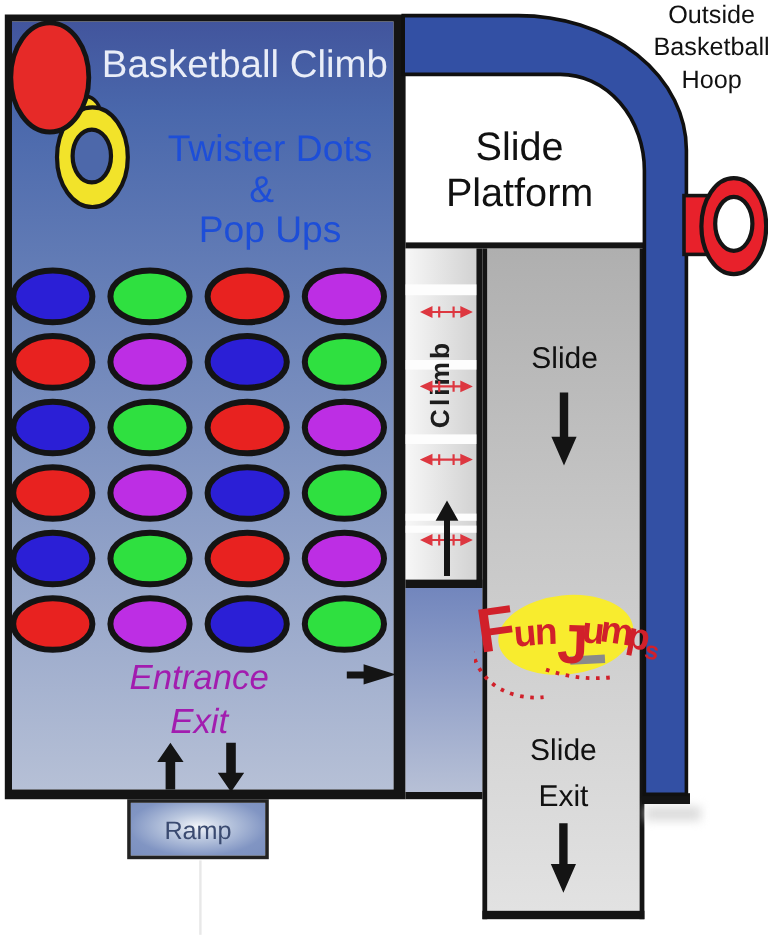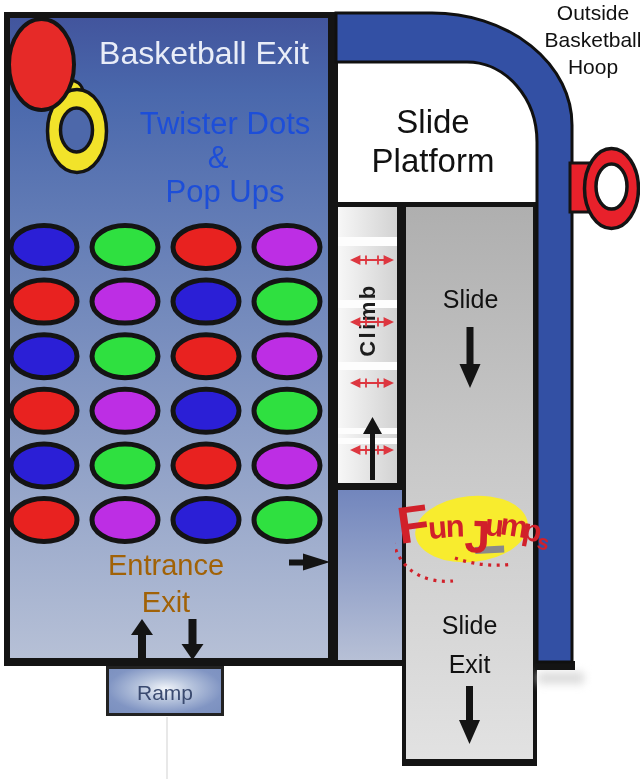--- a/index.html
+++ b/index.html
@@ -77,23 +77,23 @@
       <ellipse cx="125" cy="465.4" rx="33" ry="21.5" fill="#2fe040"></ellipse>
       <ellipse cx="206" cy="465.4" rx="33" ry="21.5" fill="#e82220"></ellipse>
       <ellipse cx="287" cy="465.4" rx="33" ry="21.5" fill="#bd2ee4"></ellipse>
       <ellipse cx="44" cy="520" rx="33" ry="21.5" fill="#e82220"></ellipse>
       <ellipse cx="125" cy="520" rx="33" ry="21.5" fill="#bd2ee4"></ellipse>
       <ellipse cx="206" cy="520" rx="33" ry="21.5" fill="#2b1fd6"></ellipse>
       <ellipse cx="287" cy="520" rx="33" ry="21.5" fill="#2fe040"></ellipse>
     </g>
   </svg>
 
-  <div class="txt" style="left:54px;top:37px;width:300px;font-size:32px;line-height:32px;color:#e9edf8;">Basketball Exit</div>
+  <div class="txt" style="left:54px;top:37px;width:300px;font-size:32px;line-height:32px;color:#e9edf8;">Basketball Climb</div>
   <div class="txt" style="left:75px;top:107px;width:300px;font-size:31px;line-height:33.75px;color:#1d4ed8;">Twister Dots<br><span style="margin-right:14px;">&amp;</span><br>Pop Ups</div>
-  <div class="txt" style="left:66px;top:547px;width:200px;font-size:29px;line-height:37px;color:#a16207;">Entrance<br>Exit</div>
+  <div class="txt" style="left:66px;top:547px;width:200px;font-size:29px;line-height:37px;color:#a21caf;font-style:italic;">Entrance<br>Exit</div>
   <div class="txt" style="left:338px;top:102px;width:190px;font-size:33px;line-height:39px;color:#111;">Slide<br>Platform</div>
   <div class="txt" style="left:420px;top:287px;width:101px;font-size:25px;line-height:25px;color:#111;">Slide</div>
   <div class="txt" style="left:419px;top:606px;width:101px;font-size:25px;line-height:39px;color:#111;">Slide<br>Exit</div>
   <div class="txt" style="left:538px;top:-1px;width:110px;font-size:21px;line-height:27px;color:#111;">Outside<br>Basketball<br>Hoop</div>
   <svg class="abs" style="left:338px;top:275px;" width="60" height="90" viewBox="0 0 60 90">
     <text x="29" y="45" font-family="Liberation Sans" font-size="22" font-weight="bold" letter-spacing="2.5" fill="#1d1d1d" text-anchor="middle" dominant-baseline="central" transform="rotate(-90 29 45)">Climb</text>
   </svg>
 
   <div class="abs" style="left:106px;top:666px;width:112px;height:44px;border:3px solid #222;
        background:radial-gradient(ellipse at 50% 45%, #f2f5fa 0%, #b9c6de 32%, #8195c3 72%, #7a8fbe 100%);"></div>

